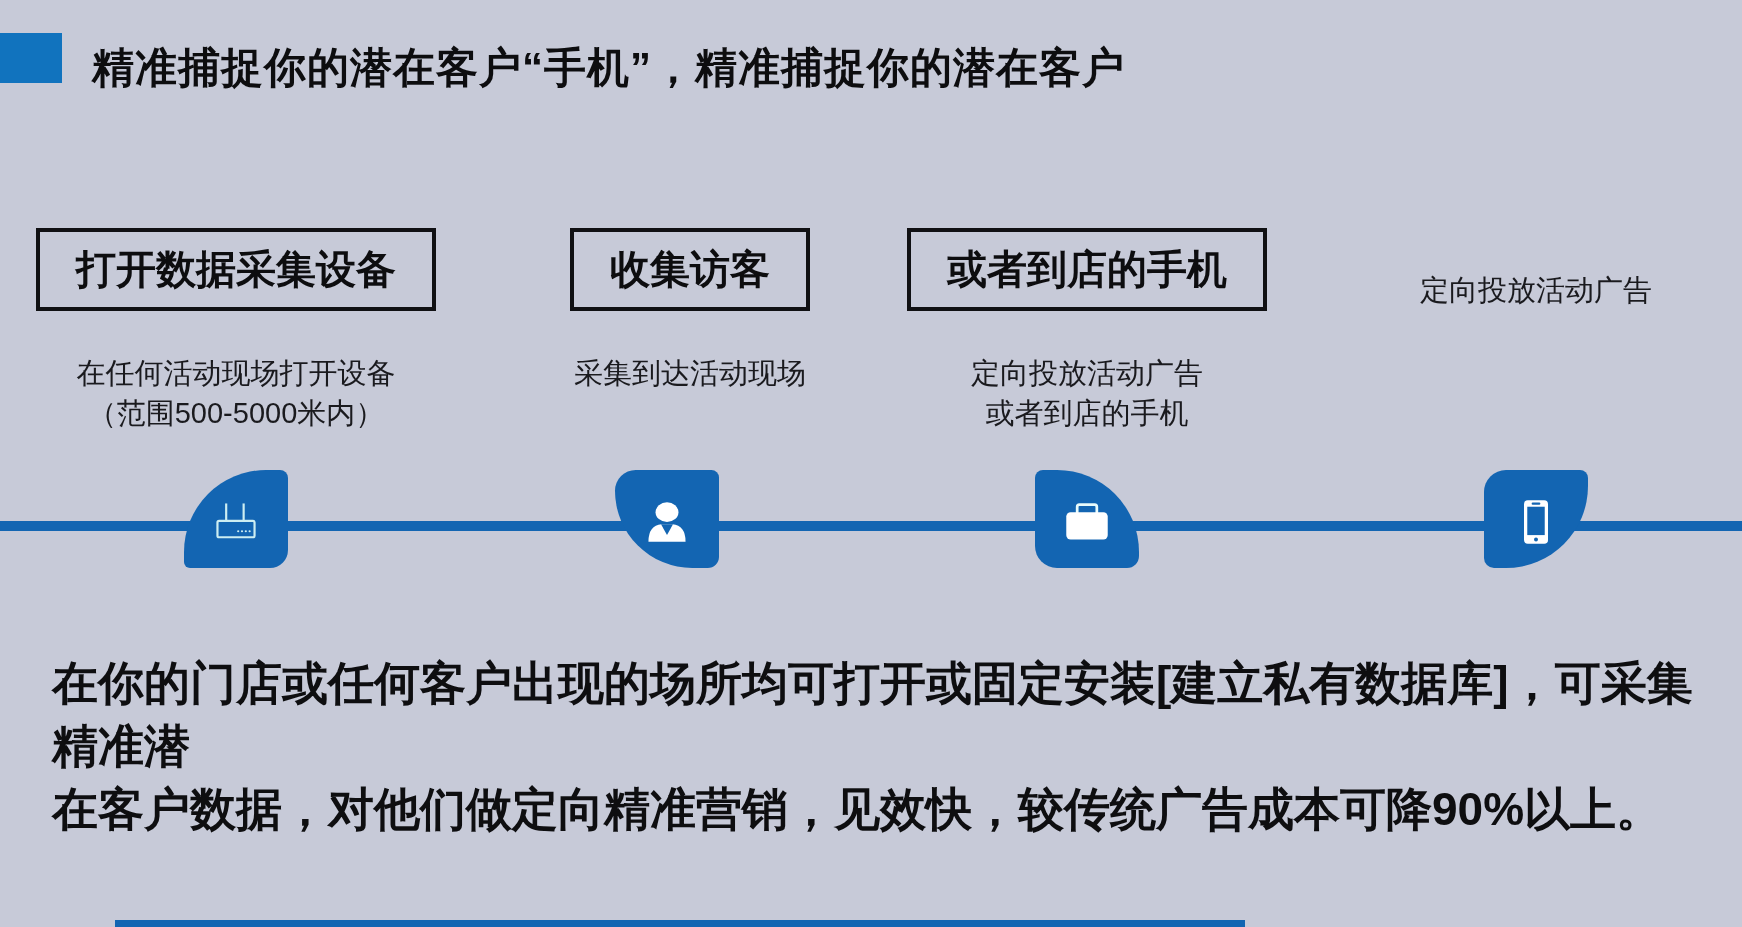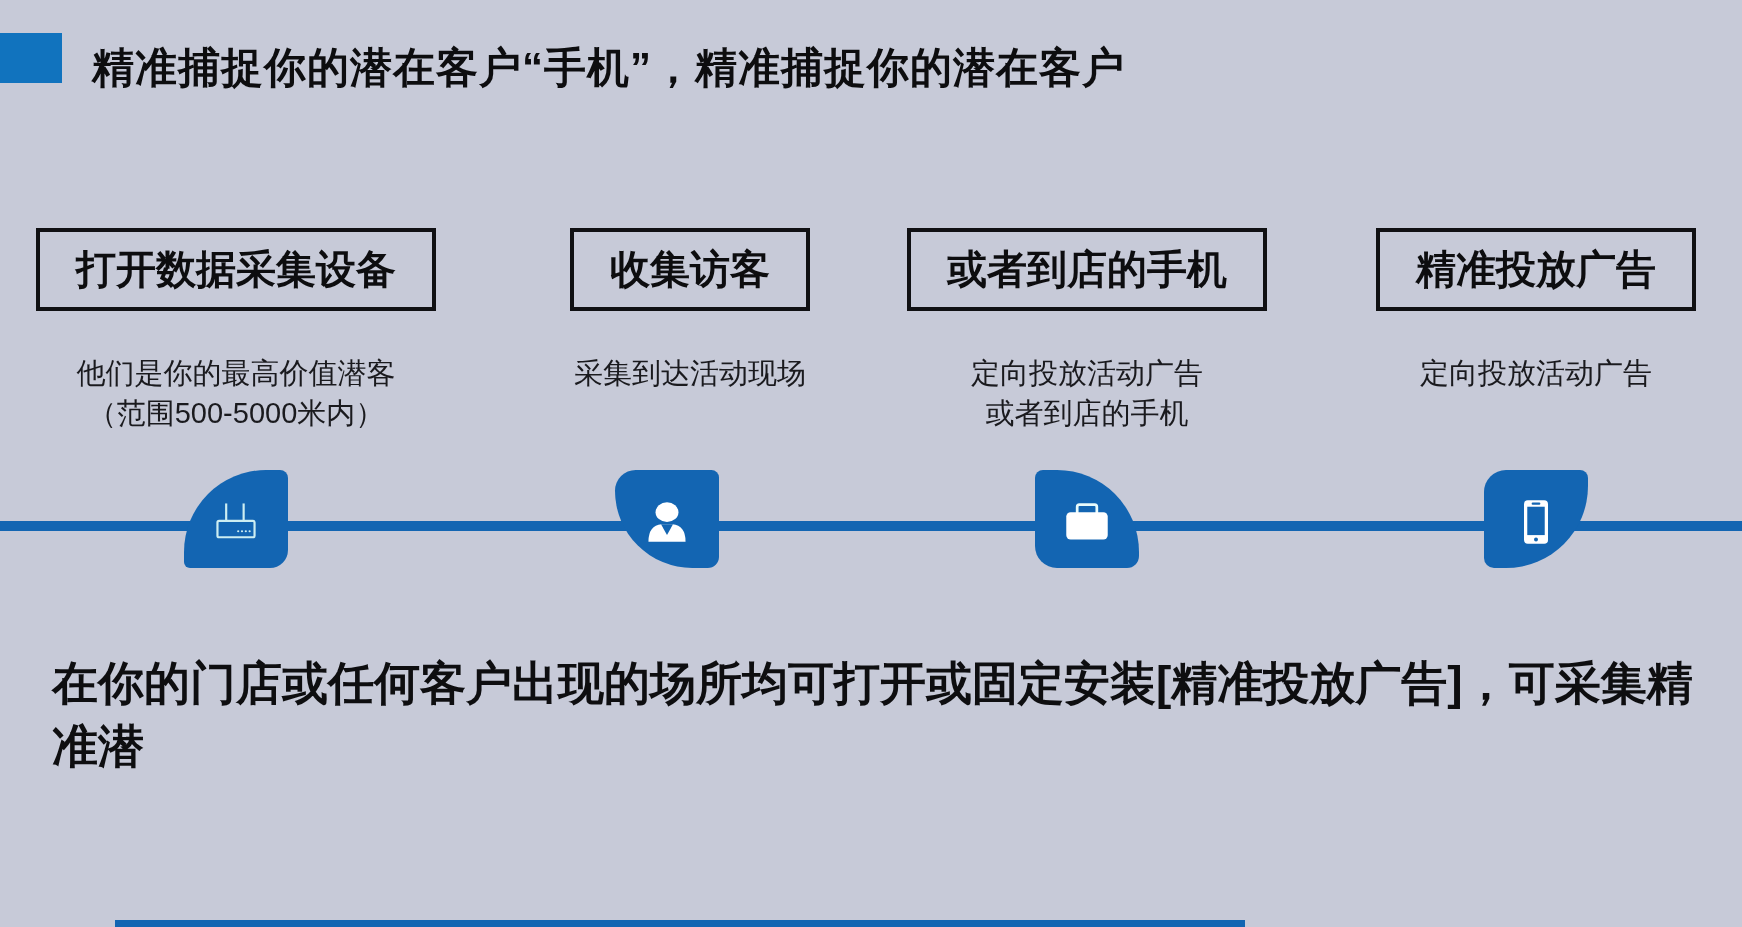--- a/index.html
+++ b/index.html
@@ -89,21 +89,21 @@
 <div class="slide">
 
   <div class="accent-square"></div>
   <div class="slide-title">精准捕捉你的潜在客户“手机”，精准捕捉你的潜在客户</div>
 
   <div class="step" style="left:236px">
     <div class="step-box">
       <span>打开数据采集设备</span>
     </div>
     <div class="step-desc">
-      <span class="desc-line">他们是你的最高价值潜客</span>
+      <span class="desc-line">在任何活动现场打开设备</span>
       <span class="desc-line">（范围500-5000米内）</span>
     </div>
   </div>
 
   <div class="step" style="left:690px">
     <div class="step-box">
       <span>收集访客</span>
     </div>
     <div class="step-desc">
       <span class="desc-line">采集到达活动现场</span>
@@ -114,23 +114,20 @@
     <div class="step-box">
       <span>或者到店的手机</span>
     </div>
     <div class="step-desc">
       <span class="desc-line">定向投放活动广告</span>
       <span class="desc-line">或者到店的手机</span>
     </div>
   </div>
 
   <div class="step" style="left:1536px">
-    <div class="step-box">
-      <span>精准投放广告</span>
-    </div>
     <div class="step-desc">
       <span class="desc-line">定向投放活动广告</span>
       <span class="desc-line"></span>
     </div>
   </div>
 
   <div class="band">
     <div class="band-line"></div>
 
     <div class="petal petal-1">
@@ -168,18 +165,19 @@
       <svg width="48" height="48" viewBox="0 0 44 44">
         <rect x="11" y="2" width="22" height="40" rx="3.5" fill="#ffffff"></rect>
         <rect x="14" y="8" width="16" height="26" fill="#1365b2"></rect>
         <rect x="18" y="4.2" width="8" height="2" rx="1" fill="#1365b2"></rect>
         <circle cx="22" cy="38" r="1.8" fill="#1365b2"></circle>
       </svg>
     </div>
   </div>
 
   <div class="paragraph">
-    <span class="paragraph-line">在你的门店或任何客户出现的场所均可打开或固定安装[精准投放广告]，可采集精准潜</span>
+    <span class="paragraph-line">在你的门店或任何客户出现的场所均可打开或固定安装[建立私有数据库]，可采集精准潜</span>
+    <span class="paragraph-line">在客户数据，对他们做定向精准营销，见效快，较传统广告成本可降90%以上。</span>
   </div>
 
   <div class="bottom-bar"></div>
 
 </div>
 
 </body></html>

